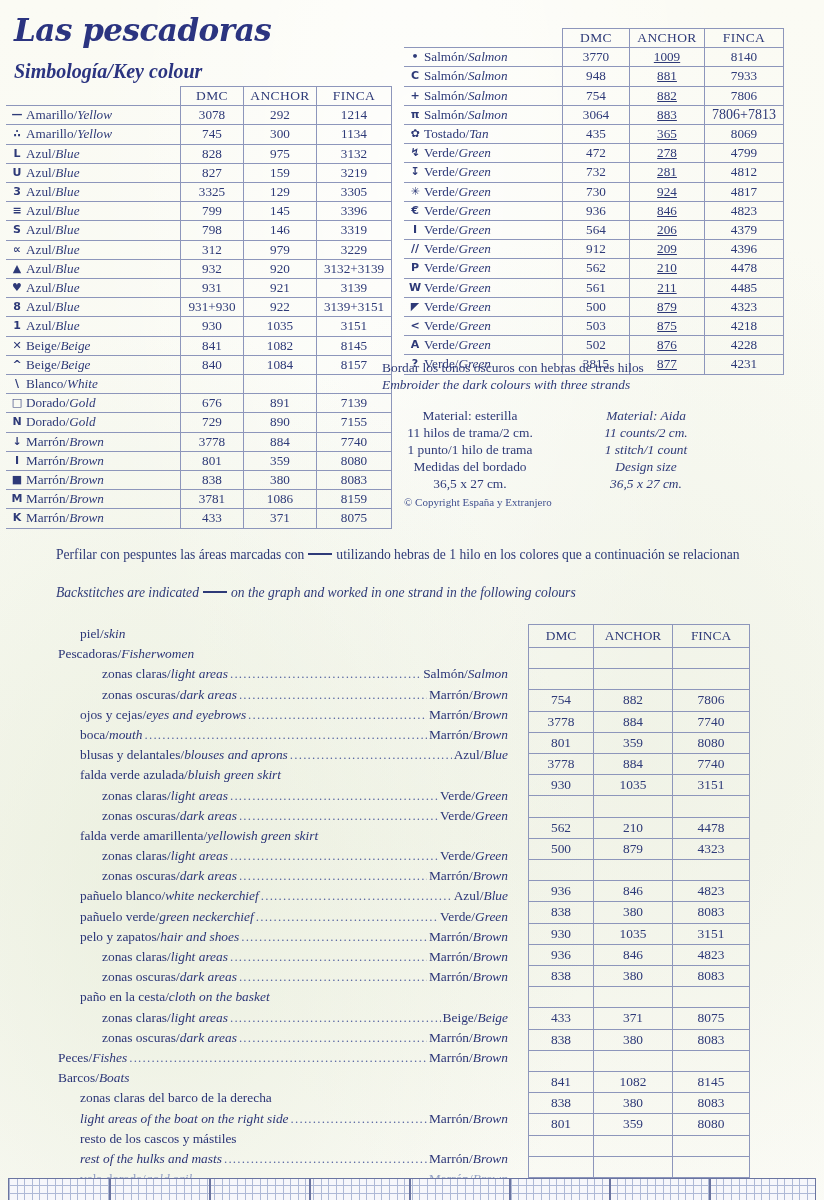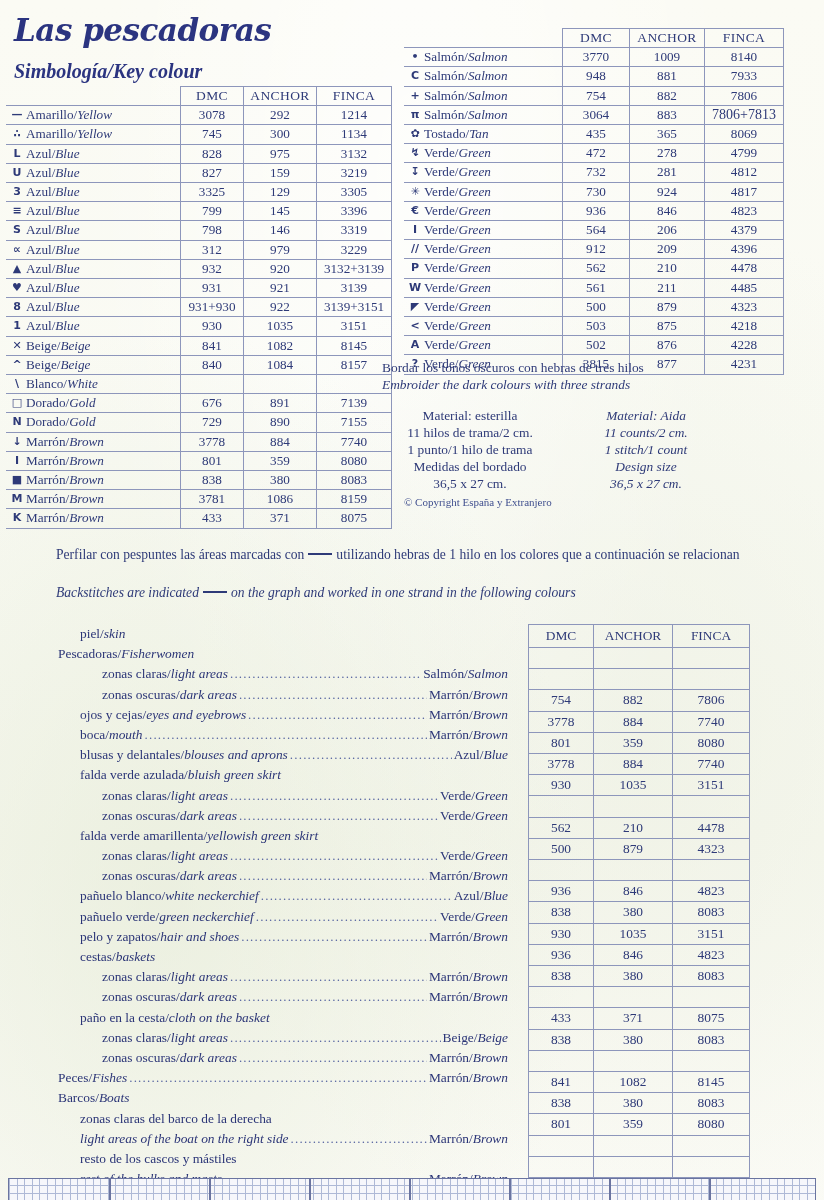--- a/index.html
+++ b/index.html
@@ -80,21 +80,21 @@
 
   #key-left{left:6px;top:86px;}
   #key-left td.label{width:172px;}
   #key-left td.c1{width:62px;}
   #key-left td.c2{width:72px;}
   #key-left td.c3{width:74px;}
 
   #key-right{left:404px;top:28px;}
   #key-right td.label{width:156px;}
   #key-right td.c1{width:66px;}
-  #key-right td.c2{width:74px;}
+  #key-right td.c2{width:74px;text-decoration:underline;}
   #key-right td.c3{width:78px;}
   #key-right td.c3.narrow{font-size:14px;}
 
   
   .notes{
     position:absolute;left:382px;top:360px;
     font-size:13.4px;line-height:16.6px;
     color:#2e3a78;
   }
   .notes .es{font-style:normal;}
@@ -541,23 +541,20 @@
           <span class="desc ind1"><span class="no">pañuelo verde/</span><span class="it">green neckerchief</span></span>
           <span class="leader">..........................................................................................</span>
           <span class="colr"><span class="no">Verde/</span><span class="it">Green</span></span>
         </div>
         <div class="row">
           <span class="desc ind1"><span class="no">pelo y zapatos/</span><span class="it">hair and shoes</span></span>
           <span class="leader">..........................................................................................</span>
           <span class="colr"><span class="no">Marrón/</span><span class="it">Brown</span></span>
         </div>
         <div class="row">
-          <span class="desc ind1"><span class="no">cestas/</span><span class="it">baskets</span></span>
-        </div>
-        <div class="row">
           <span class="desc ind2"><span class="no">zonas claras/</span><span class="it">light areas</span></span>
           <span class="leader">..........................................................................................</span>
           <span class="colr"><span class="no">Marrón/</span><span class="it">Brown</span></span>
         </div>
         <div class="row">
           <span class="desc ind2"><span class="no">zonas oscuras/</span><span class="it">dark areas</span></span>
           <span class="leader">..........................................................................................</span>
           <span class="colr"><span class="no">Marrón/</span><span class="it">Brown</span></span>
         </div>
         <div class="row">

